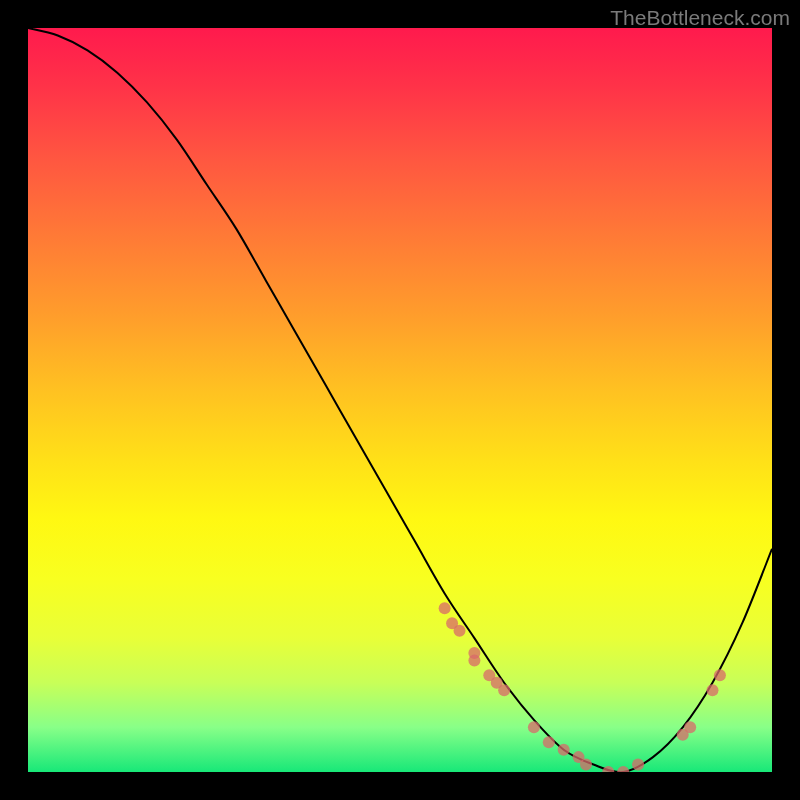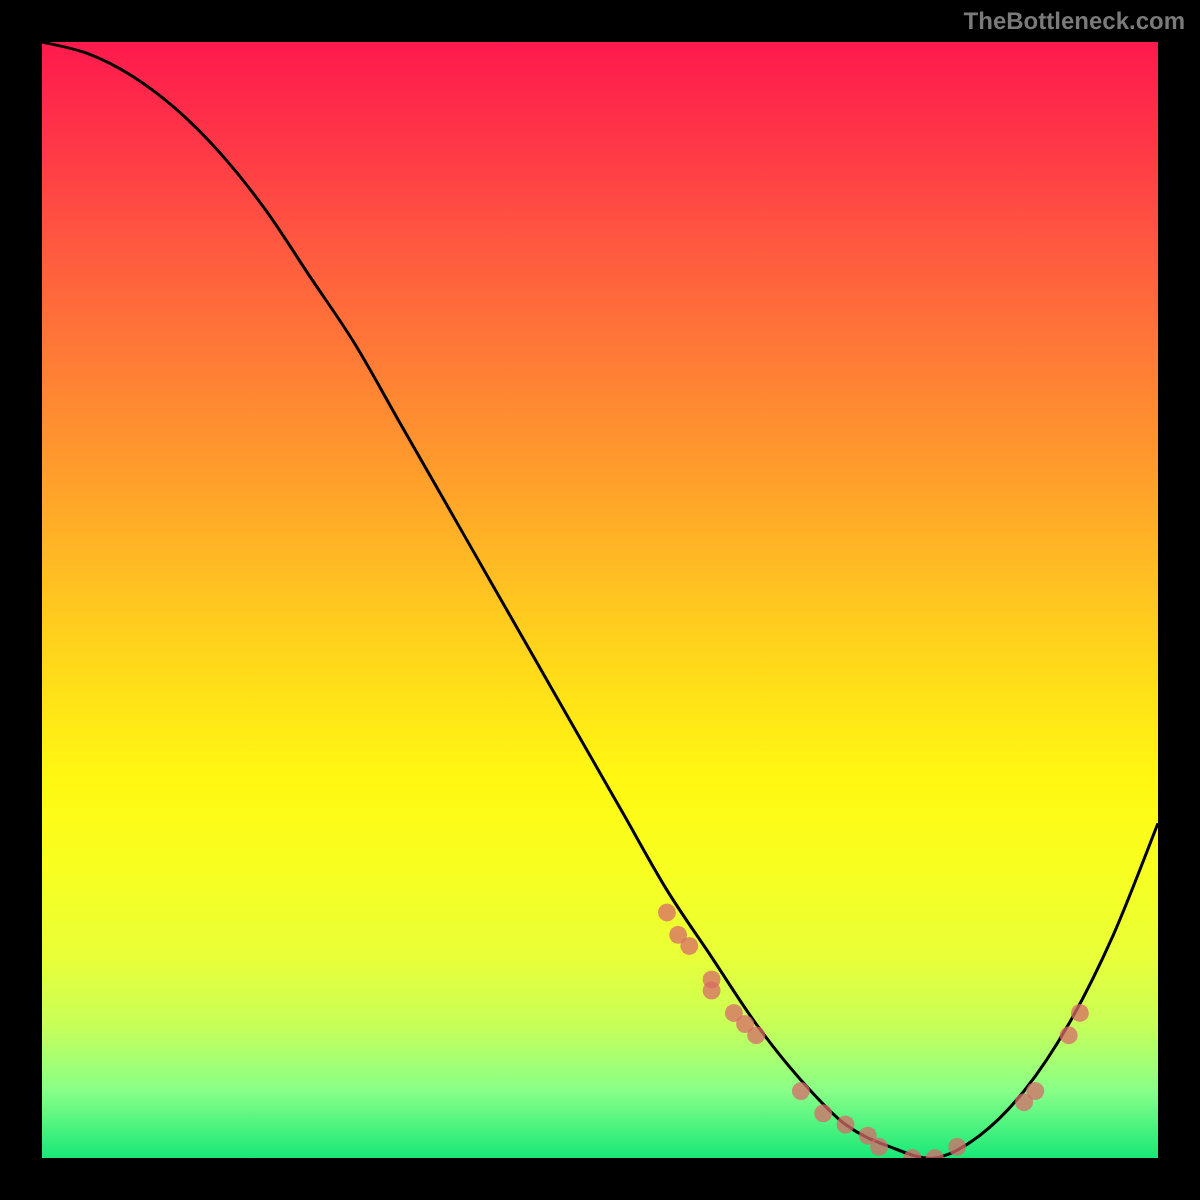--- a/index.html
+++ b/index.html
@@ -1,17 +1,17 @@
 <!DOCTYPE html>
 <html><head>
 <meta charset="utf-8">
 <style>
   * { margin: 0; padding: 0; box-sizing: border-box; }
   body { width: 800px; height: 800px; background: #000; position: relative; font-family: Arial, sans-serif; }
-  .watermark { position: absolute; top: 6px; right: 10px; color: #7a7a7a; font-size: 16px; font-weight: bold; z-index: 10; }
+  .watermark { position: absolute; top: 6px; right: 10px; color: #7a7a7a; font-size: 21px; font-weight: normal; z-index: 10; }
   .plot-area { position: absolute; left: 28px; top: 28px; width: 744px; height: 744px; }
   .gradient-bg { position: absolute; inset: 0; background: linear-gradient(to bottom,
       #ff1a4d 0%,
       #ff3348 8%,
       #ff5840 18%,
       #ff7a36 28%,
       #ff9b2c 38%,
       #ffbf22 48%,
       #ffe018 58%,
       #fff812 66%,

